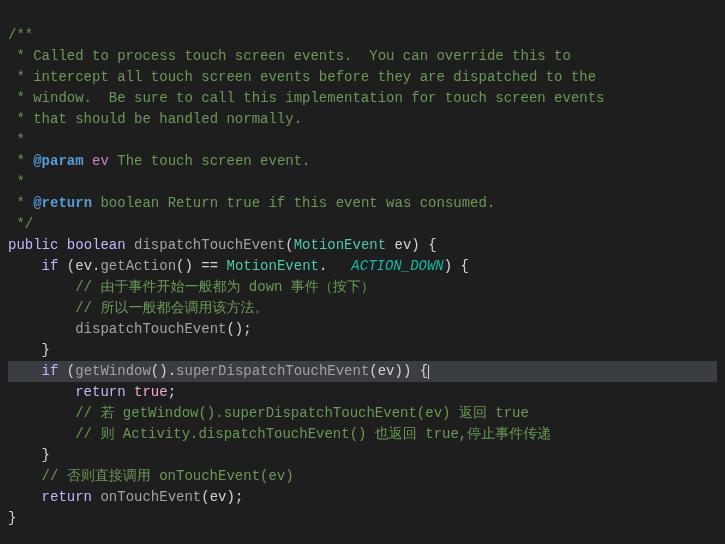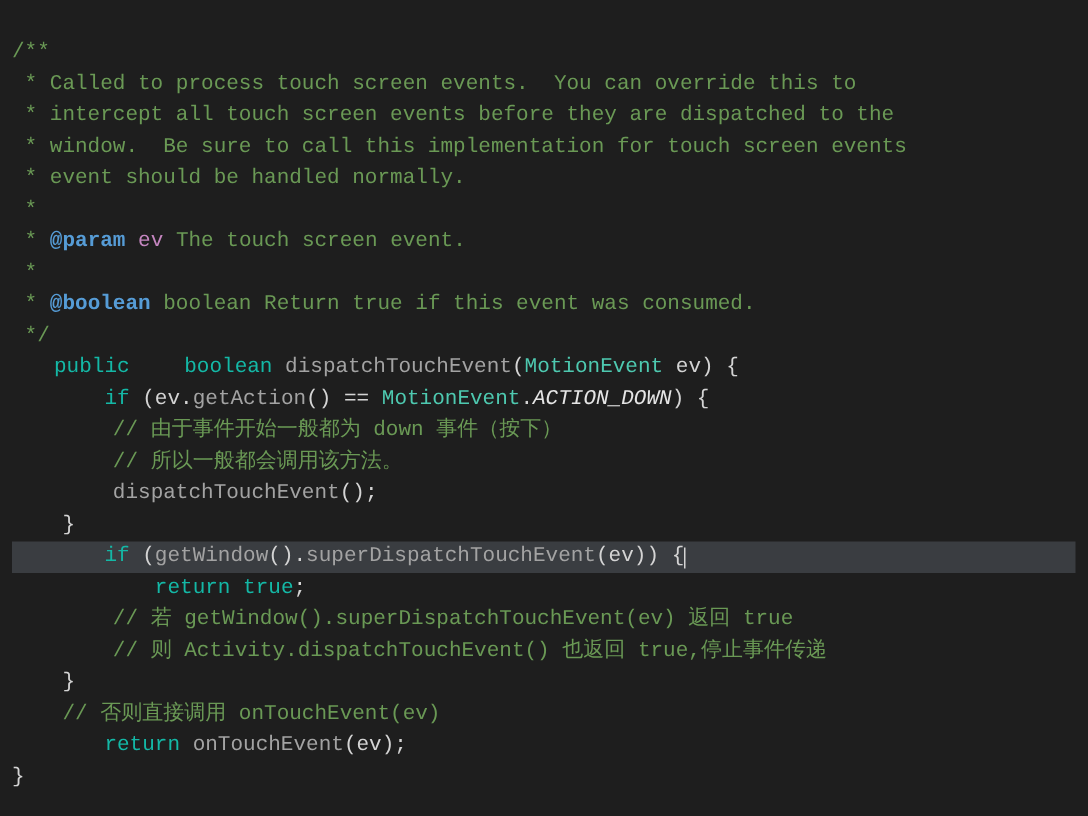--- a/index.html
+++ b/index.html
@@ -12,55 +12,55 @@
     color: #d4d4d4;
     width: 725px;
     height: 544px;
     overflow: hidden;
   }
   .code-editor {
     padding: 4px 8px;
     white-space: pre;
   }
   .comment { color: #6a9955; }
-  .keyword { color: #14b8a6; margin-left: 28px; }
+  .keyword { color: #c4b5fd; }
   .javadoc-tag { color: #569cd6; font-weight: bold; }
   .javadoc-param { color: #c586c0; }
   .type { color: #4ec9b0; }
   .method { color: #a3a3a3; }
   .punct { color: #d4d4d4; }
   .paren { color: #d4d4d4; }
   .var { color: #d4d4d4; }
-  .const { color: #e5e5e5; font-style: italic; }
-  .literal { color: #14b8a6; }
+  .const { color: #14b8a6; font-style: italic; margin-left: 24px; }
+  .literal { color: #f9a8d4; }
   .highlight-line {
     background: #3a3d41;
     display: inline-block;
     width: 100%;
   }
   .cursor {
     border-left: 1px solid #d4d4d4;
     display: inline-block;
     height: 1em;
     vertical-align: text-bottom;
   }
 </style>
 </head>
 <body>
 
 <div class="code-editor">
 <span class="comment">/**</span>
 <span class="comment"> * Called to process touch screen events.  You can override this to</span>
 <span class="comment"> * intercept all touch screen events before they are dispatched to the</span>
 <span class="comment"> * window.  Be sure to call this implementation for touch screen events</span>
-<span class="comment"> * event should be handled normally.</span>
+<span class="comment"> * that should be handled normally.</span>
 <span class="comment"> *</span>
 <span><span class="comment"> * </span><span class="javadoc-tag">@param</span><span class="comment"> </span><span class="javadoc-param">ev</span><span class="comment"> The touch screen event.</span></span>
 <span class="comment"> *</span>
-<span><span class="comment"> * </span><span class="javadoc-tag">@boolean</span><span class="comment"> boolean Return true if this event was consumed.</span></span>
+<span><span class="comment"> * </span><span class="javadoc-tag">@return</span><span class="comment"> boolean Return true if this event was consumed.</span></span>
 <span class="comment"> */</span>
 <span><span class="keyword">public</span> <span class="keyword">boolean</span> <span class="method">dispatchTouchEvent</span><span class="paren">(</span><span class="type">MotionEvent</span> <span class="var">ev</span><span class="paren">)</span> <span class="punct">{</span></span>
 <span>    <span class="keyword">if</span> <span class="paren">(</span><span class="var">ev</span><span class="punct">.</span><span class="method">getAction</span><span class="paren">()</span> <span class="punct">==</span> <span class="type">MotionEvent</span><span class="punct">.</span><span class="const">ACTION_DOWN</span><span class="paren">)</span> <span class="punct">{</span></span>
 <span>        <span class="comment">// 由于事件开始一般都为 down 事件（按下）</span></span>
 <span>        <span class="comment">// 所以一般都会调用该方法。</span></span>
 <span>        <span class="method">dispatchTouchEvent</span><span class="paren">()</span><span class="punct">;</span></span>
 <span>    <span class="punct">}</span></span>
 <span class="highlight-line">    <span class="keyword">if</span> <span class="paren">(</span><span class="method">getWindow</span><span class="paren">()</span><span class="punct">.</span><span class="method">superDispatchTouchEvent</span><span class="paren">(</span><span class="var">ev</span><span class="paren">))</span> <span class="punct">{</span><span class="cursor"></span></span>
 <span>        <span class="keyword">return</span> <span class="literal">true</span><span class="punct">;</span></span>
 <span>        <span class="comment">// 若 getWindow().superDispatchTouchEvent(ev) 返回 true</span></span>

